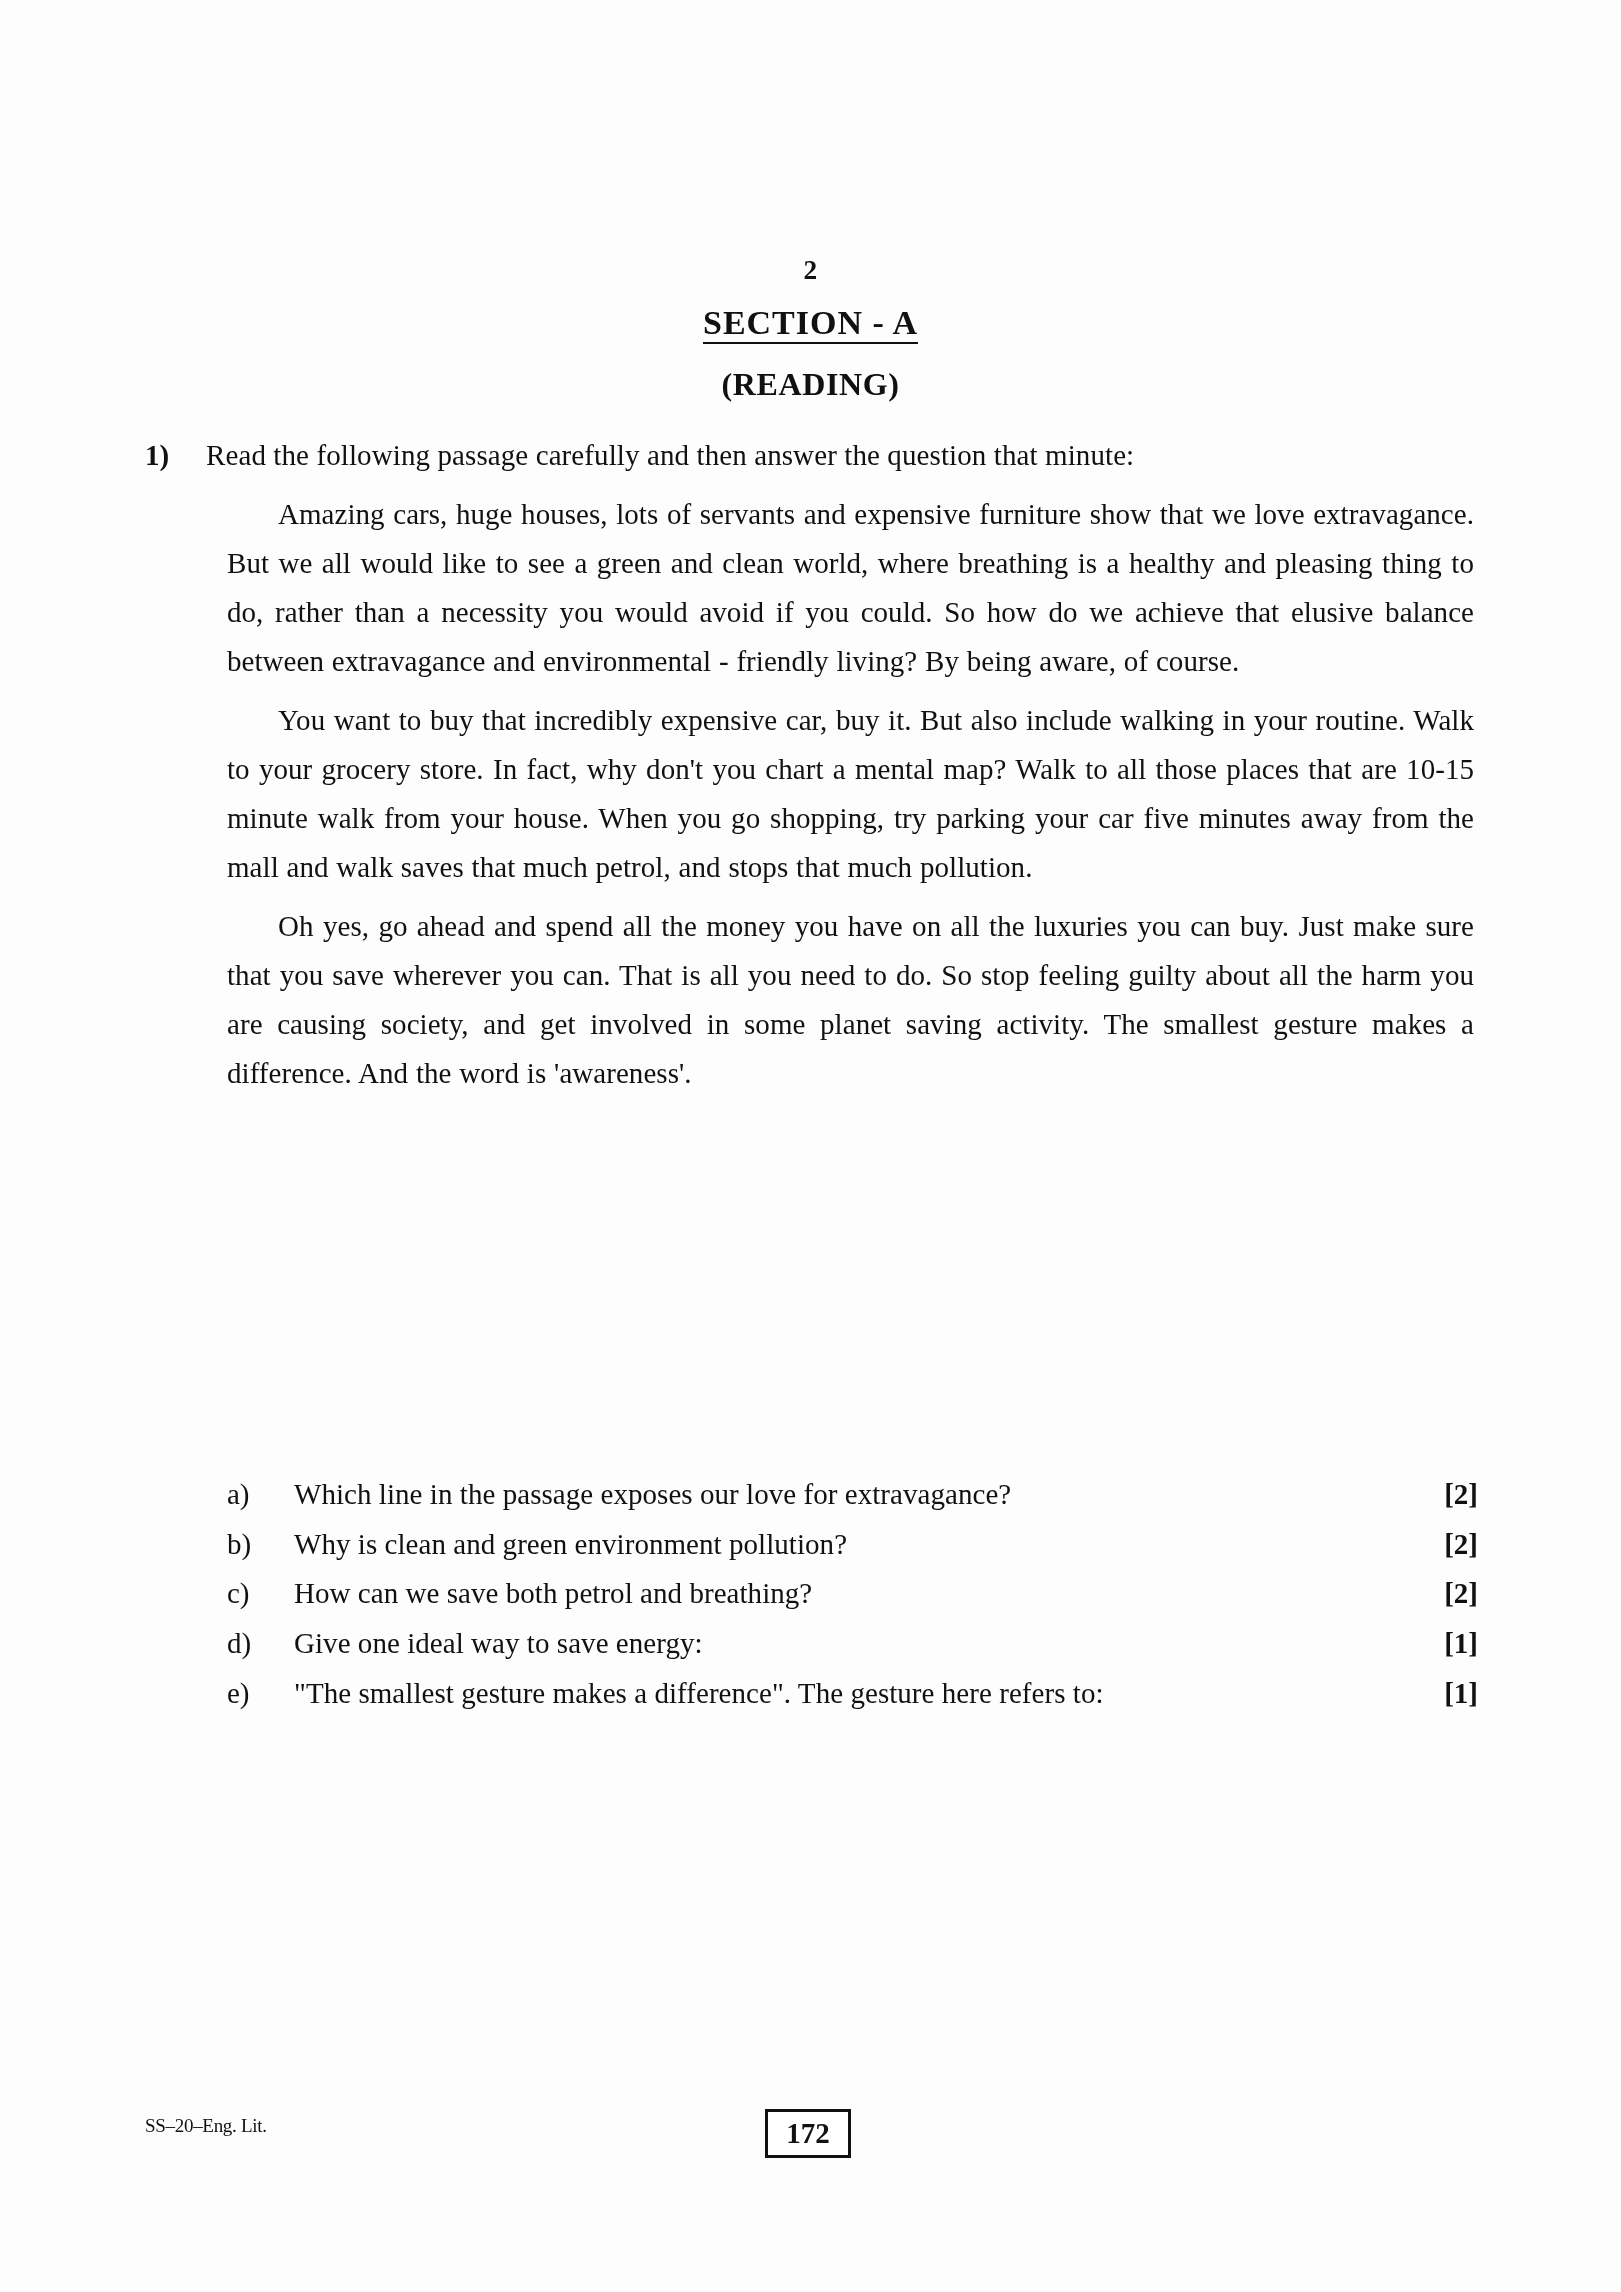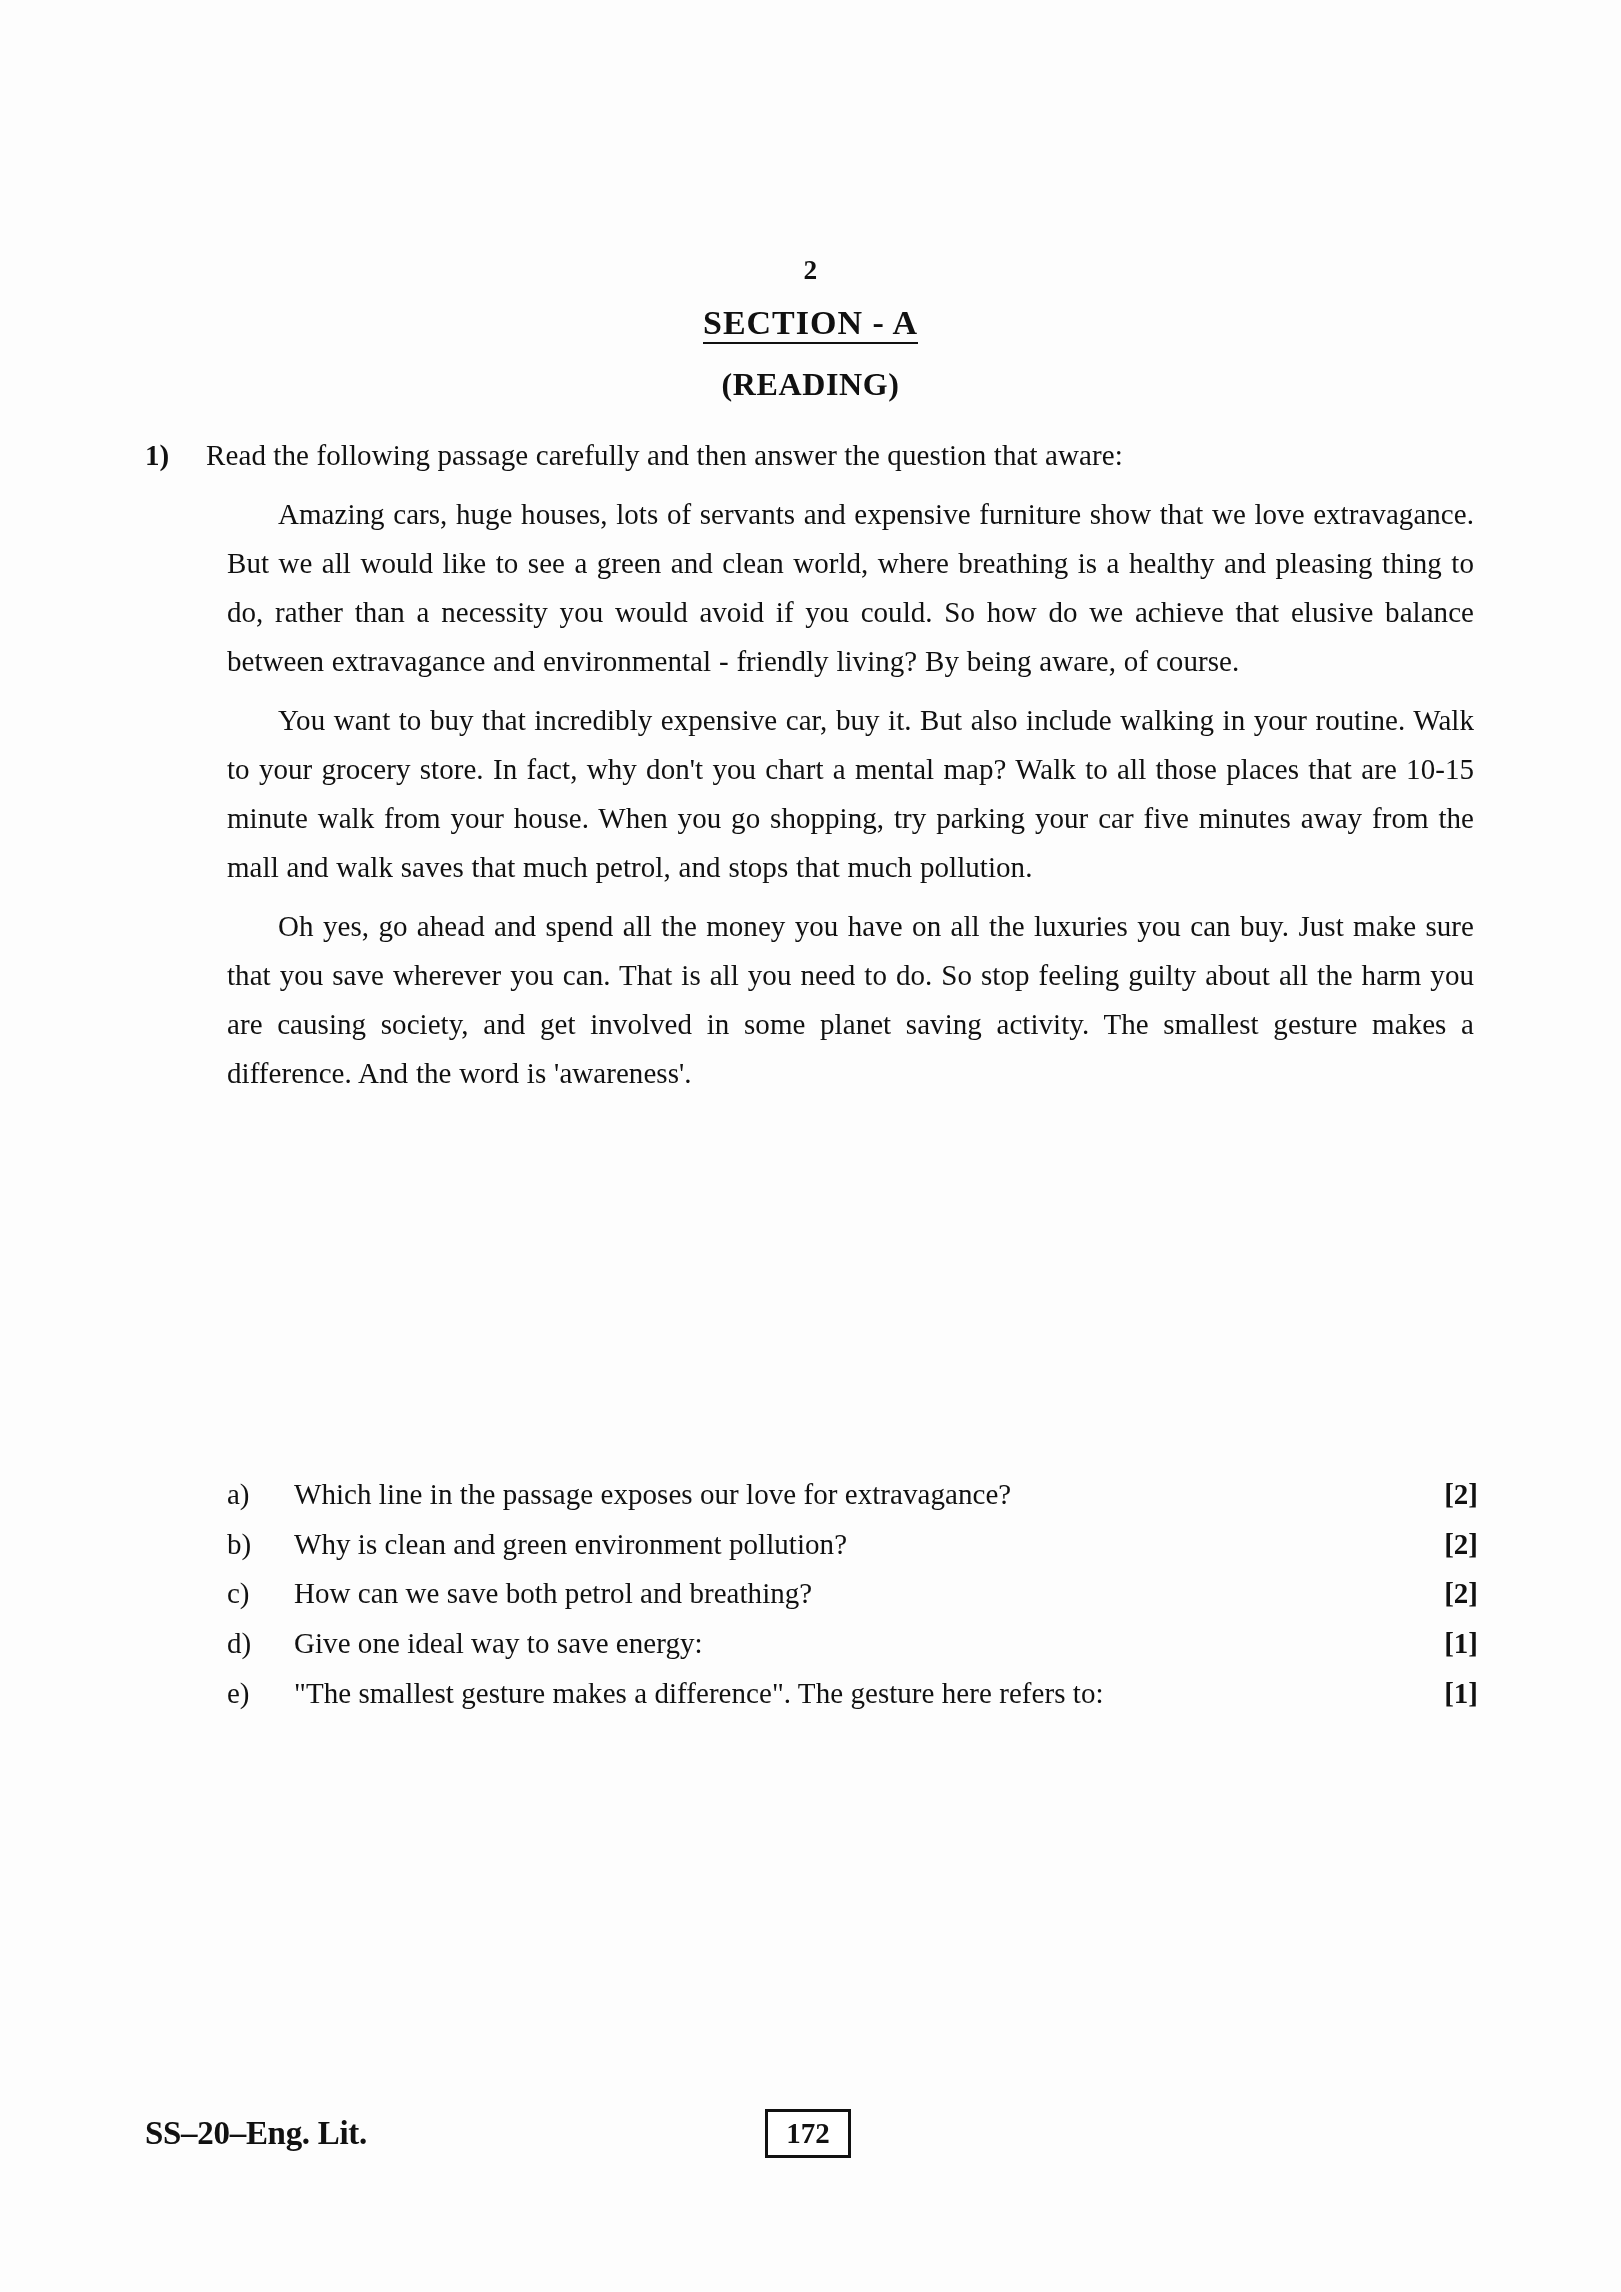--- a/index.html
+++ b/index.html
@@ -122,22 +122,22 @@
     width: 69px;
     text-align: right;
     font-weight: bold;
   }
 
   
   .footer-left {
     position: absolute;
     left: 145px;
     top: 2115px;
-    font-size: 33px;
-    font-weight: bold;
+    font-size: 19px;
+    font-weight: normal;
     letter-spacing: -0.3px;
   }
   .footer-pagebox {
     position: absolute;
     left: 765px;
     top: 2109px;
     width: 86px;
     height: 49px;
     border: 3.9px solid #111;
     display: flex;
@@ -157,21 +157,21 @@
   <div class="header-block">
     <div class="page-number-top">2</div>
     <div class="section-title">
       <span class="ul">SECTION - A</span>
     </div>
     <div class="section-subtitle">(READING)</div>
   </div>
 
   <div class="q1-row">
     <div class="q1-number">1)</div>
-    <div class="q1-text">Read the following passage carefully and then answer the question that aware:</div>
+    <div class="q1-text">Read the following passage carefully and then answer the question that minute:</div>
   </div>
 
   <div class="passage">
     <p>Amazing cars, huge houses, lots of servants and expensive furniture show that we love extravagance. But we all would like to see a green and clean world, where breathing is a healthy and pleasing thing to do, rather than a necessity you would avoid if you could. So how do we achieve that elusive balance between extravagance and environmental - friendly living? By being aware,  of course.</p>
     <p>You want to buy that incredibly expensive car,  buy it. But also include walking in your routine. Walk to your grocery store. In fact, why don't you chart a mental map? Walk to all those places that are 10-15 minute walk from your house. When you go shopping, try parking your car five minutes away from the mall and walk saves that much petrol, and stops that much pollution.</p>
     <p>Oh yes, go ahead and spend all the money you have on all the luxuries you can buy. Just make sure that you save wherever you can. That is all you need to do. So stop feeling guilty about all the harm you are causing society, and get involved in some planet saving activity. The smallest gesture makes a difference. And the word is 'awareness'.</p>
   </div>
 
   <div class="subquestions">
     <div class="subq-row">

